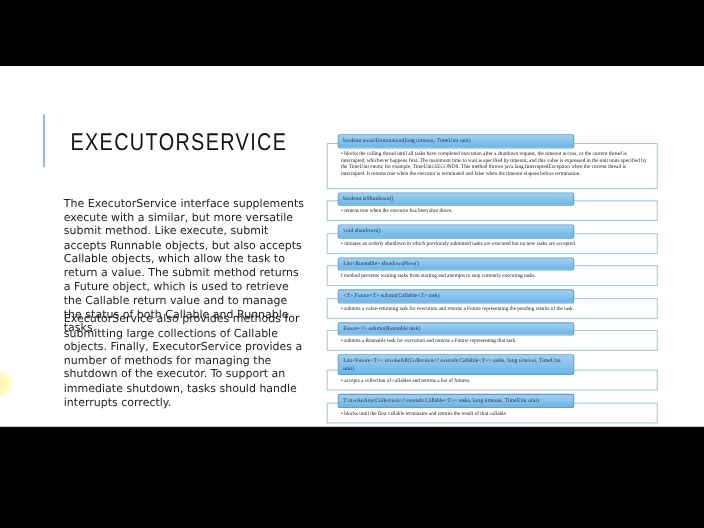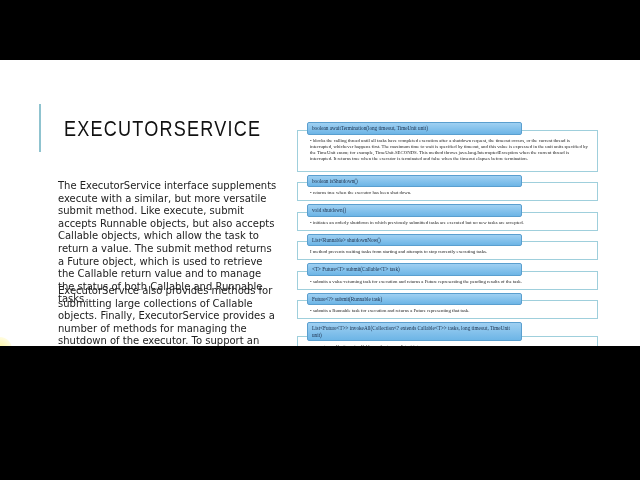--- a/index.html
+++ b/index.html
@@ -1,17 +1,17 @@
 <!DOCTYPE html>
 <html><head>
 <meta charset="utf-8">
 <style>
   html, body { margin:0; padding:0; }
   body { width:640px; height:480px; background:#000; position:relative; overflow:hidden; font-family:"DejaVu Sans", sans-serif; }
-  .slide { position:absolute; left:0; top:60px; width:640px; height:286px; background:#fff; overflow:hidden; }
+  .slide { position:absolute; left:0; top:60px; width:640px; height:328px; background:#fff; overflow:hidden; }
   .accent-bar { position:absolute; left:39px; top:44px; width:2px; height:48px; background:#8fc3cf; }
   .title { position:absolute; left:64px; top:56px; font-family:"Liberation Sans Narrow","Liberation Sans", sans-serif; font-size:22px; letter-spacing:1.5px; color:#111; transform:scaleX(0.82); transform-origin:left top; }
   .body-text { position:absolute; left:58px; width:222px; font-size:10px; line-height:12.6px; color:#222; }
   .p1 { top:120px; }
   .p2 { top:225px; }
   .methods { position:absolute; left:297px; top:62px; width:305px; }
   .method { position:relative; margin-bottom:3px; }
   .m-head { position:relative; margin-left:10px; width:215px; background:linear-gradient(#9fd0f2,#6db5e6); border:1px solid #5a9fcf; border-radius:2px; font-family:"Liberation Serif", serif; font-size:5.2px; color:#1c2e4a; padding:2px 4px; box-sizing:border-box; min-height:12px; z-index:2; line-height:6.5px; }
   .m-body { position:relative; margin-top:-5px; border:1px solid #9fcfdc; background:#fff; font-family:"Liberation Serif", serif; font-size:4.8px; line-height:6px; color:#222; padding:7px 6px 4px 12px; box-sizing:border-box; width:301px; }
   .nav-icons { position:absolute; left:2px; top:348px; display:flex; gap:4px; opacity:0.25; }

